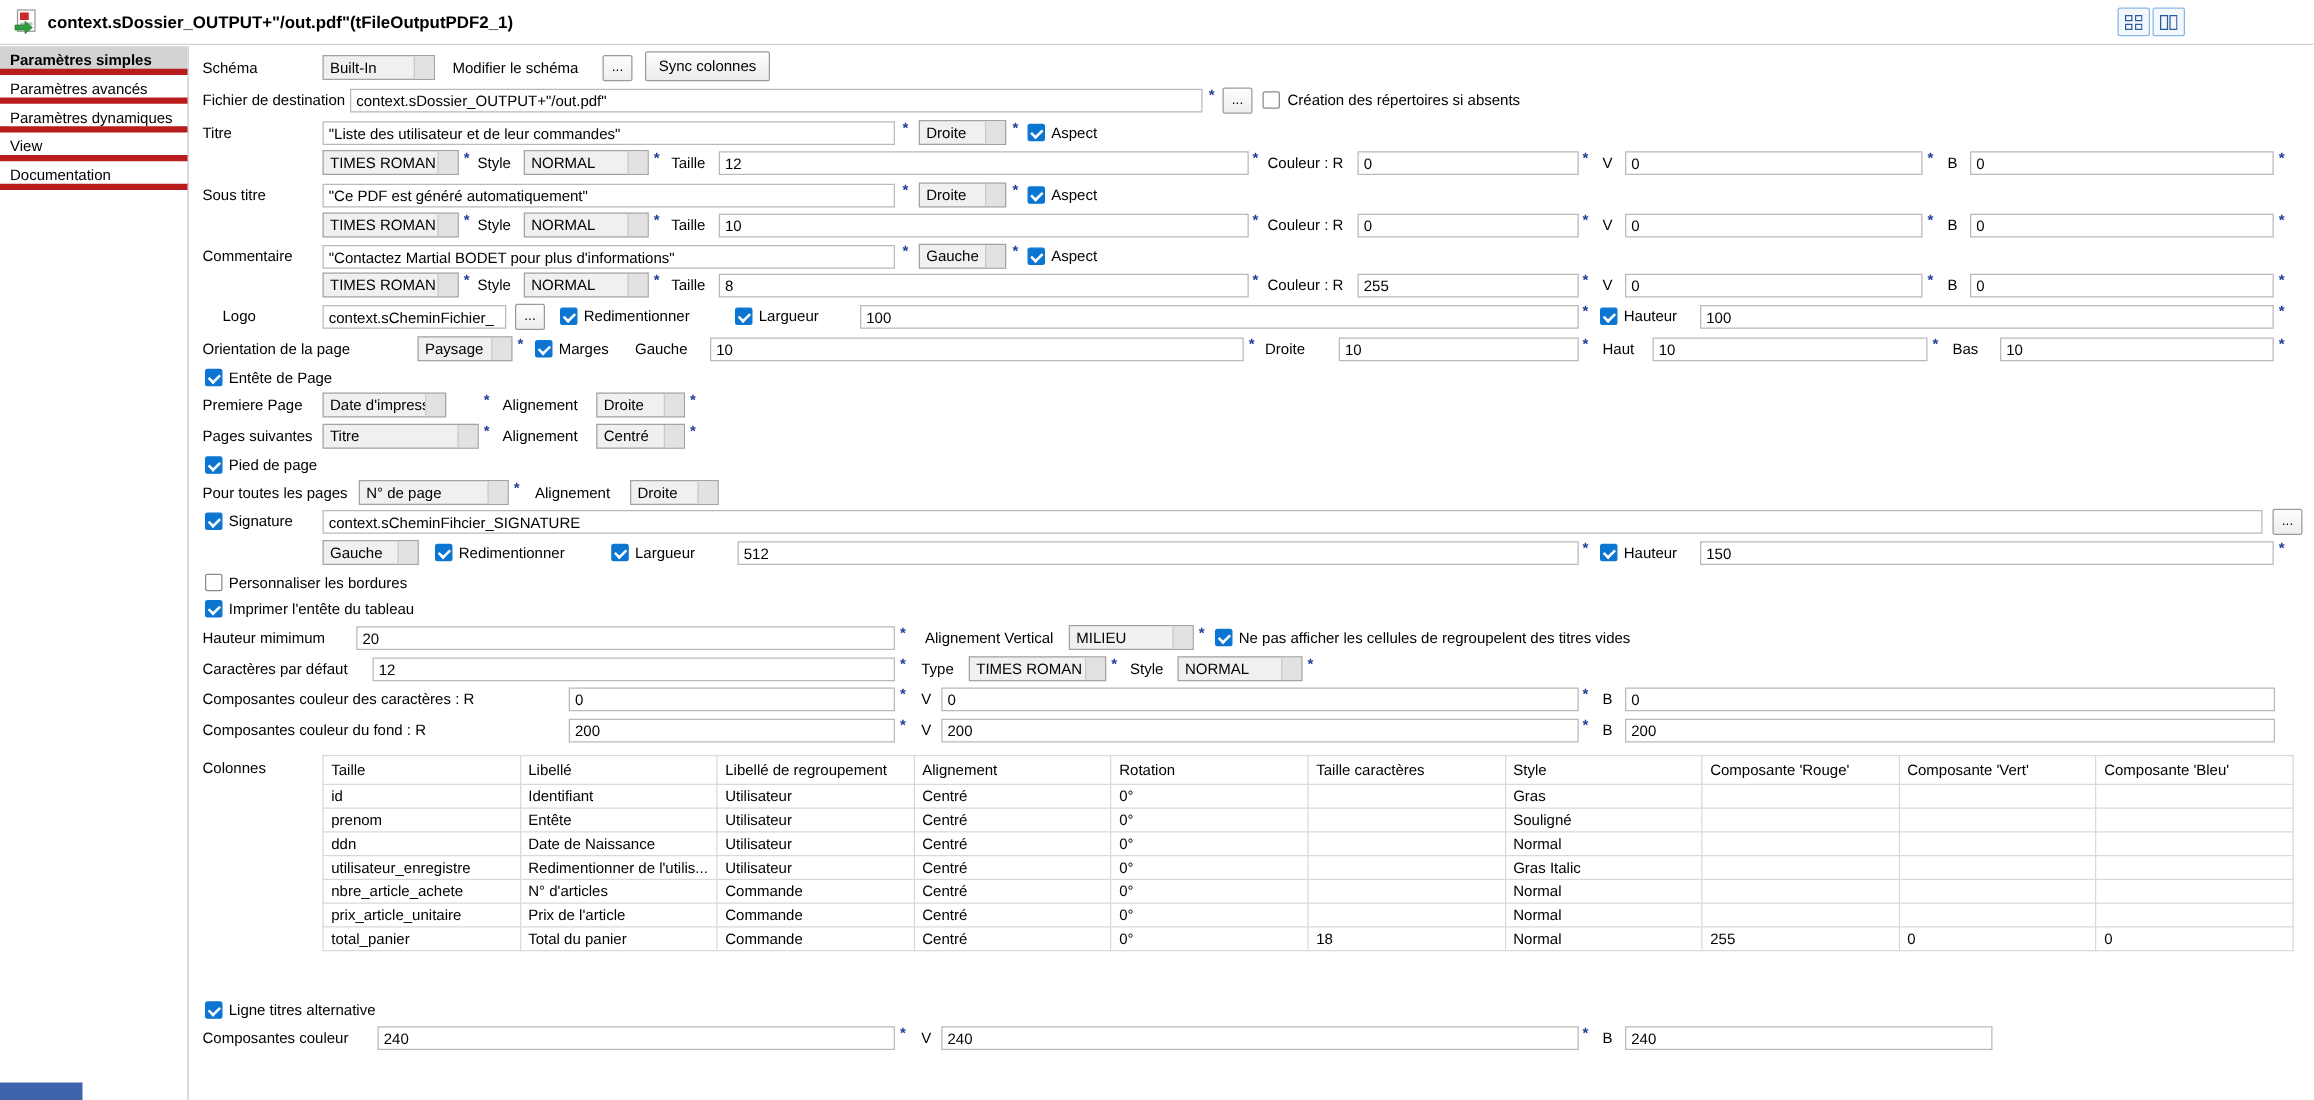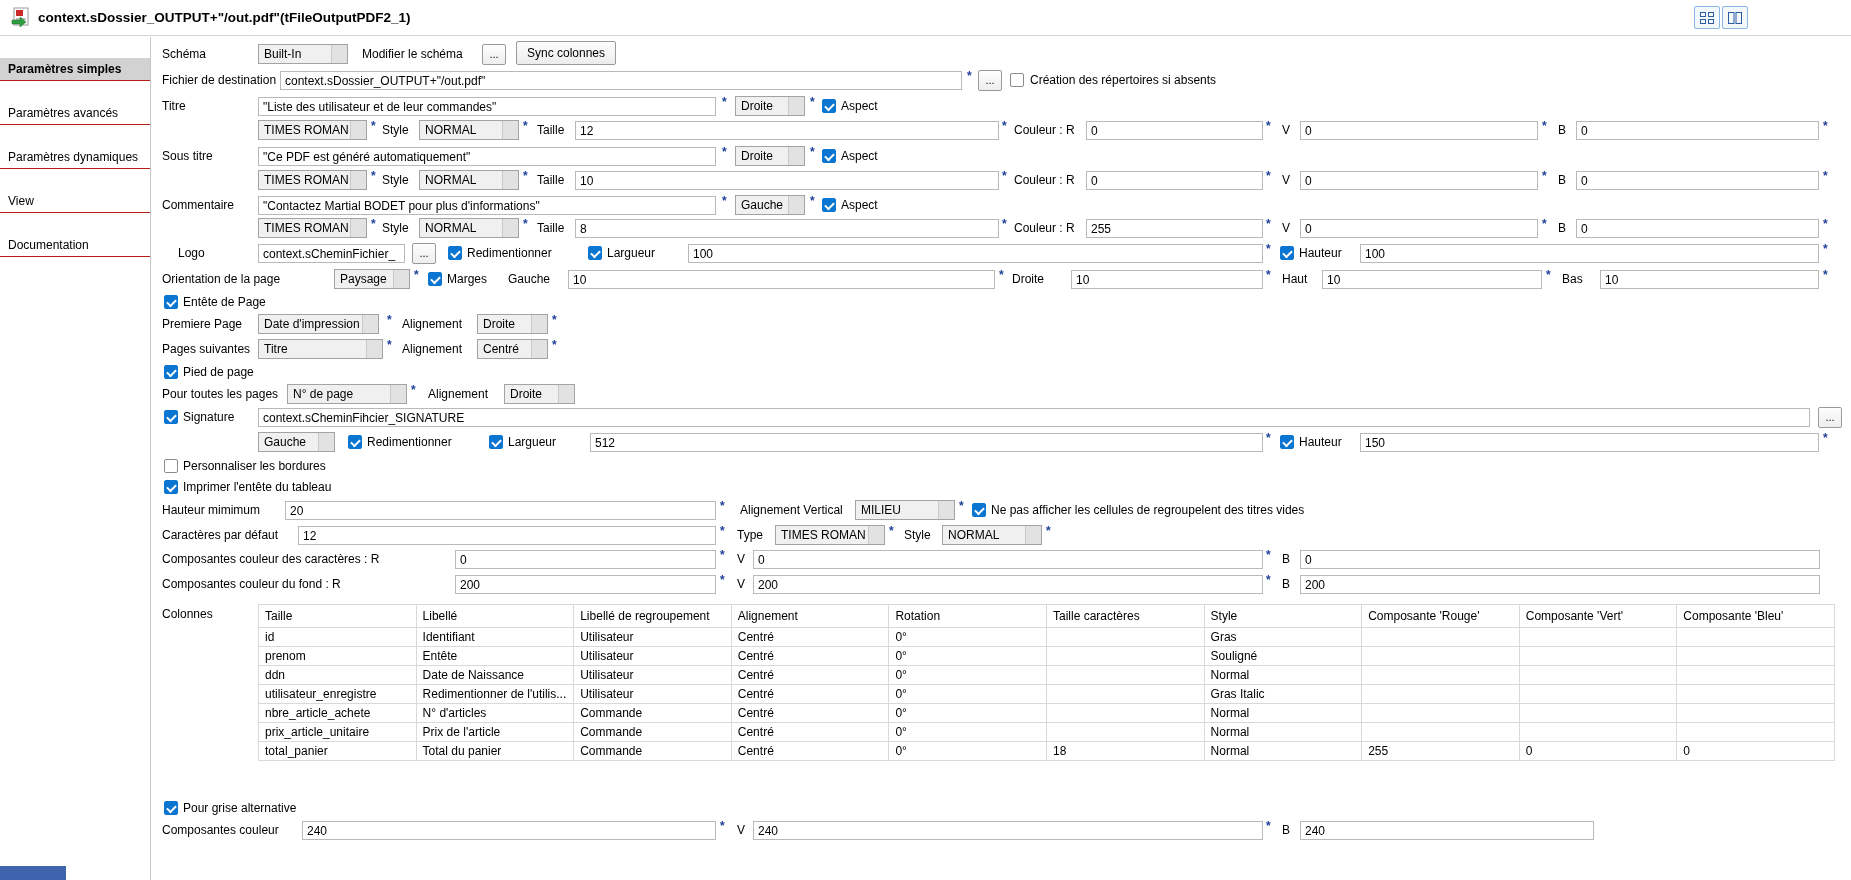--- a/index.html
+++ b/index.html
@@ -6,22 +6,22 @@
   html,body { width:1851px; height:880px; background:#fff; overflow:hidden;
     font-family:"Liberation Sans","DejaVu Sans",sans-serif; font-size:12px; color:#000; }
   .titlebar { position:absolute; left:0; top:0; width:1851px; height:36px; background:#fff;
     border-bottom:1px solid #d4d4d4; }
   .title-icon { position:absolute; left:10px; top:7px; width:22px; height:22px; }
   .title-text { position:absolute; left:38px; top:10px; font-size:13.5px; font-weight:bold; }
   .tb-btn { position:absolute; top:6px; width:26px; height:23px; border:1px solid #8ab6e2;
     background:#f3f8fd; border-radius:2px; display:flex; align-items:center; justify-content:center; }
   .sidebar { position:absolute; left:0; top:37px; width:151px; height:843px; background:#fff;
     border-right:1px solid #c6c6c6; }
-  .side-item { height:23px; line-height:23px; padding-left:8px; border-bottom:1px solid #b91c1c;
-    white-space:nowrap; overflow:hidden; cursor:default;margin-top:21px; }
+  .side-item { height:23px; line-height:23px; padding-left:8px; border-bottom:5px solid #b91c1c;
+    white-space:nowrap; overflow:hidden; cursor:default; }
   .side-item.sel { background:#d2d2d2; font-weight:bold; }
   .main { position:absolute; left:152px; top:0; width:1699px; height:880px; }
   .row { position:absolute; left:0; height:20px; width:1699px; }
   .lbl { position:absolute; top:0; height:20px; line-height:20px; white-space:nowrap; }
   .inp { position:absolute; top:1px; height:19px; border:1px solid #b9b9b9; background:#fff;
     font-family:inherit; font-size:12px; padding:0 4px; }
   .dd { position:absolute; top:0; height:20px; background:#f0f0f0; border:1px solid #a3a3a3;
     line-height:18px; padding-left:5px; white-space:nowrap; overflow:hidden; }
   .dd::after { content:""; position:absolute; right:0; top:0; bottom:0; width:15px;
     background:#e2e2e2; border-left:1px solid #c9c9c9; }
@@ -225,21 +225,21 @@
     <span class="ast" style="left:1671px"></span>
   </div>
 
   <div class="row" style="top:292px">
     <span class="cb on" style="left:12px"></span>
     <span class="lbl" style="left:31px">Entête de Page</span>
   </div>
 
   <div class="row" style="top:314px">
     <span class="lbl" style="left:10px">Premiere Page</span>
-    <div class="dd" style="left:106px;width:121px">Date d'impression</div>
+    <div class="dd" style="left:106px;width:99px">Date d'impression</div>
     <span class="ast" style="left:235px"></span>
     <span class="lbl" style="left:250px">Alignement</span>
     <div class="dd" style="left:325px;width:71px">Droite</div>
     <span class="ast" style="left:400px"></span>
   </div>
 
   <div class="row" style="top:339px">
     <span class="lbl" style="left:10px">Pages suivantes</span>
     <div class="dd" style="left:106px;width:125px">Titre</div>
     <span class="ast" style="left:235px"></span>
@@ -438,21 +438,21 @@
             <td>255</td>
             <td>0</td>
             <td>0</td>
           </tr>
         </tbody>
     </table>
   </div>
 
   <div class="row" style="top:798px">
     <span class="cb on" style="left:12px"></span>
-    <span class="lbl" style="left:31px">Pour grise alternative</span>
+    <span class="lbl" style="left:31px">Ligne titres alternative</span>
   </div>
 
   <div class="row" style="top:820px">
     <span class="lbl" style="left:10px">Composantes couleur</span>
     <input class="inp" style="left: 150px; width: 414px;" value="240">
     <span class="ast" style="left:568px"></span>
     <span class="lbl" style="left:585px">V</span>
     <input class="inp" style="left: 601px; width: 510px;" value="240">
     <span class="ast" style="left:1114px"></span>
     <span class="lbl" style="left:1130px">B</span>

